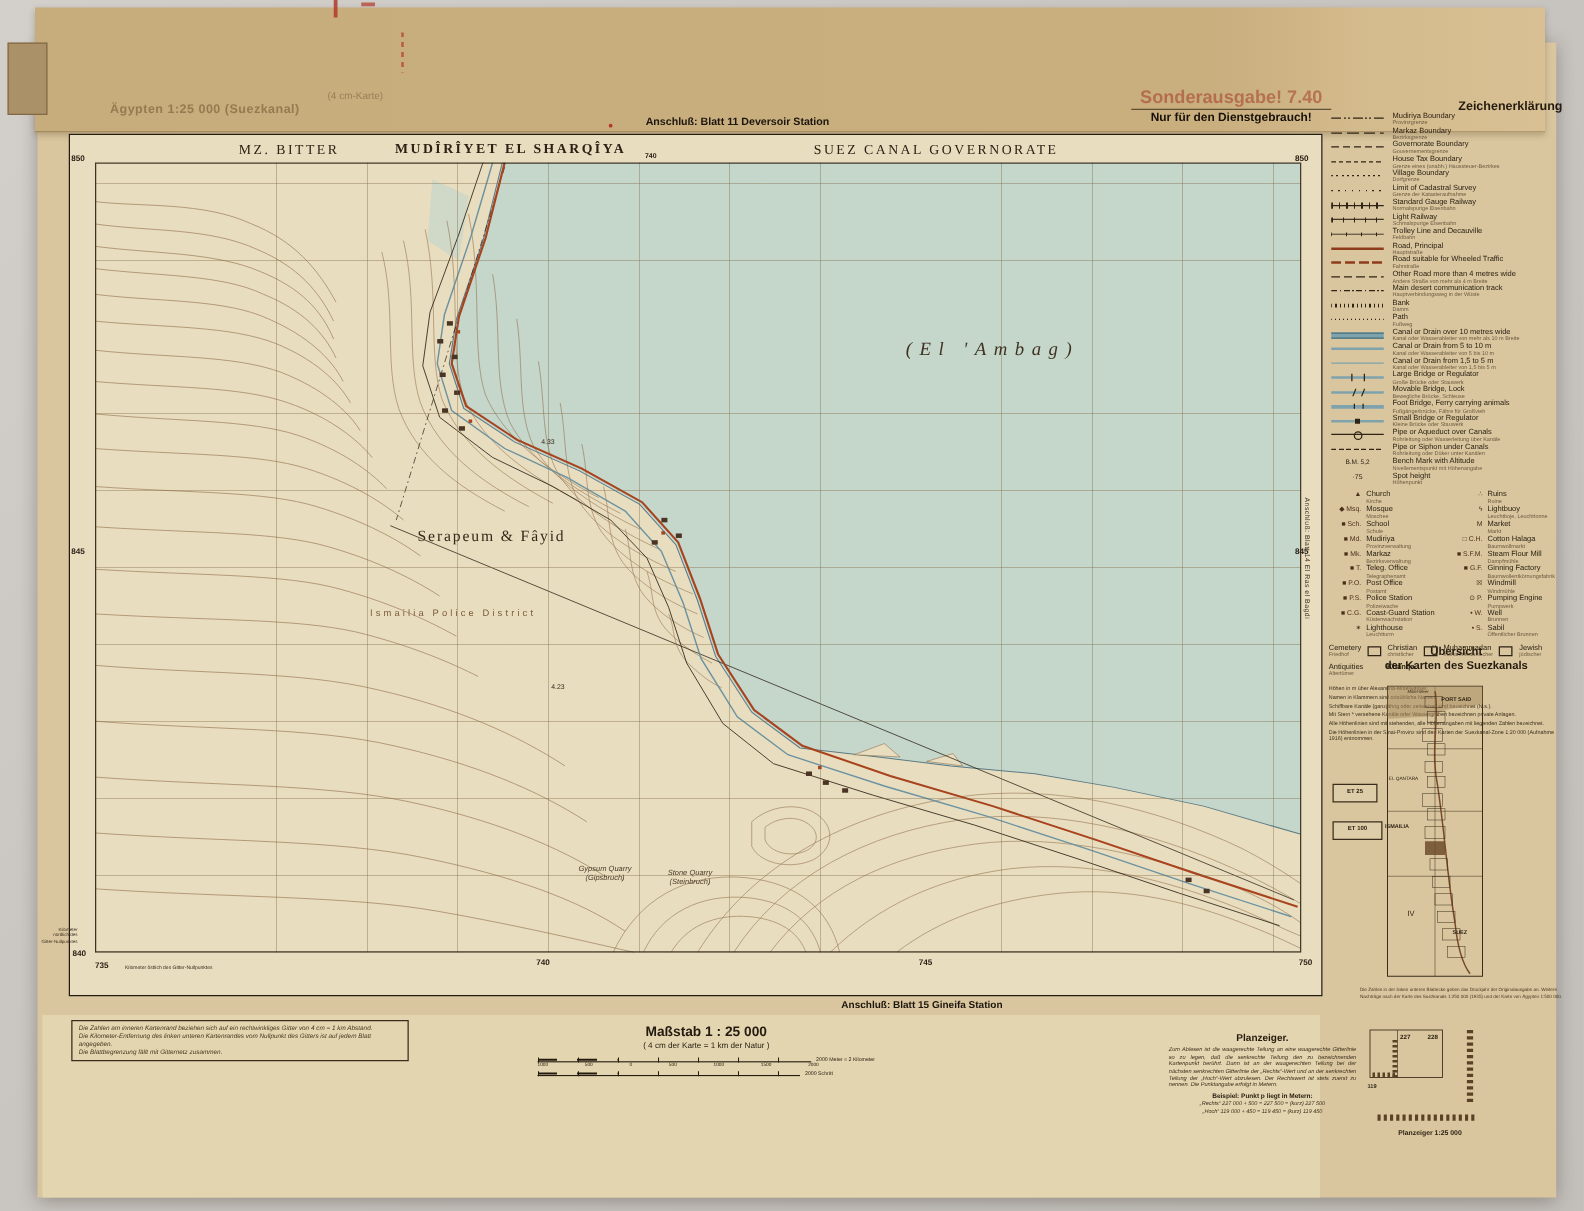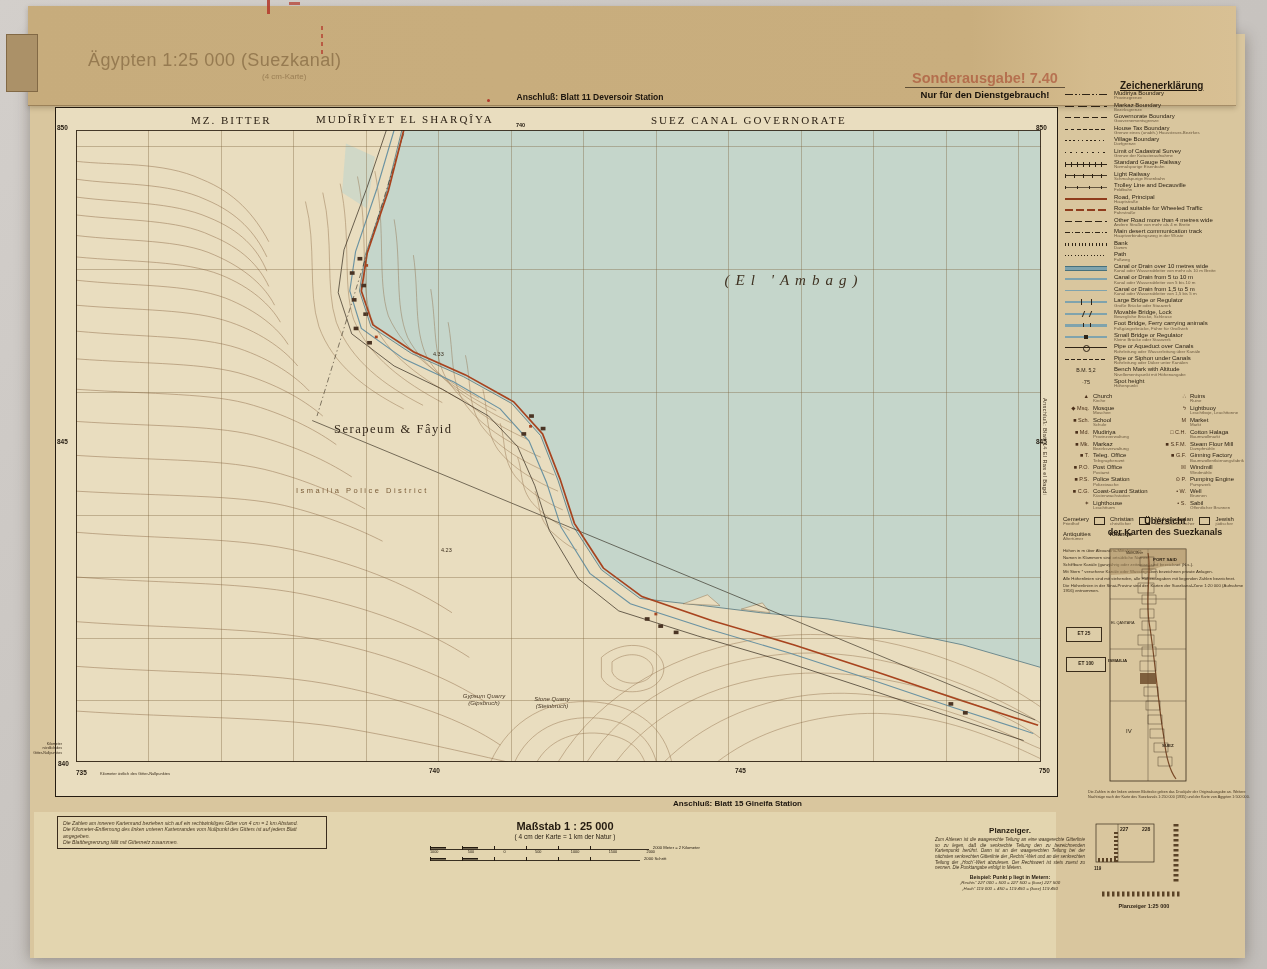--- a/index.html
+++ b/index.html
@@ -10,29 +10,29 @@
   
   .sheet{position:absolute;left:30px;top:34px;width:1215px;height:924px;
          background:#d9c69e;box-shadow:0 2px 14px rgba(40,30,15,.35);}
   .sheet-bottom{position:absolute;left:34px;top:812px;width:1022px;height:146px;background:#e3d5af;}
   .overlay-band{position:absolute;left:28px;top:6px;width:1208px;height:99px;
          background:linear-gradient(90deg,#c7ac7c 0%,#c9ae7e 78%,#d4bb8d 88%,#d8c094 100%);
          border-bottom:1px solid rgba(90,66,34,.4);box-shadow:0 2px 5px rgba(60,44,20,.25);}
   .corner-card{position:absolute;left:6px;top:34px;width:30px;height:56px;background:#ab9168;
          border:1px solid rgba(90,66,34,.5);}
   
-  .series-title{left:88px;top:50px;font-size:18px;font-weight:normal;color:rgba(110,82,45,.55);letter-spacing:.4px;}
+  .series-title{left:88px;top:82px;font-size:10px;font-weight:bold;color:rgba(110,82,45,.55);letter-spacing:.4px;}
   .series-note{left:262px;top:72px;font-size:8px;color:rgba(110,82,45,.5);}
   .sheet-title{left:380px;top:58px;width:420px;text-align:center;font-size:22px;font-weight:bold;
          color:rgba(105,80,48,.5);letter-spacing:1px;}
   .adjoin-top{left:380px;top:92px;width:420px;text-align:center;font-size:8.5px;font-weight:bold;color:#1d160e;}
   .edition{left:905px;top:70px;width:160px;text-align:center;font-size:14.5px;font-weight:bold;
          color:rgba(163,58,36,.55);border-bottom:1.2px solid rgba(40,28,14,.65);padding-bottom:1px;}
   .restriction{left:905px;top:89px;width:160px;text-align:center;font-size:9.5px;font-weight:bold;color:#17110a;}
-  .legend-title{left:1120px;top:80px;width:130px;text-align:left;font-size:10px;font-weight:bold;color:#241b10;text-decoration:underline;}
+  .legend-title{left:1120px;top:80px;width:130px;text-align:right;font-size:10px;font-weight:bold;color:#241b10;}
   .redmark1{left:267px;top:0;width:3px;height:14px;background:#b3372a;opacity:.85;}
   .redmark2{left:289px;top:2px;width:11px;height:3px;background:#b3372a;opacity:.7;}
   .redmark3{left:321px;top:26px;width:2px;height:32px;background:repeating-linear-gradient(#b3372a 0 4px,transparent 4px 8px);opacity:.7;}
   .reddot{left:487px;top:99px;width:3px;height:3px;background:#b3372a;border-radius:50%;}
   
   .map-panel{position:absolute;left:55px;top:107px;width:1001px;height:688px;
          background:#e9decf;background:#e9ddbf;border:1.6px solid #241b10;}
   .neatline{position:absolute;left:20px;top:22px;right:16px;bottom:34px;border:.7px solid rgba(40,28,14,.85);}
   .mapsvg{position:absolute;left:20px;top:22px;right:16px;bottom:34px;width:965px;height:632px;}
   .gridlayer{position:absolute;left:20px;top:22px;right:16px;bottom:34px;pointer-events:none;
@@ -239,21 +239,21 @@
         <rect x="300" y="150" width="3" height="3"></rect>
           <rect x="310" y="230" width="3" height="3"></rect>
         <rect x="470" y="330" width="3" height="3"></rect>
           <rect x="600" y="540" width="3" height="3"></rect>
       </g>
     </svg>
     <div class="gridlayer"></div>
     <div class="neatline"></div>
 
     <div class="abs admin" style="left:135px;top:6px;">MZ. BITTER</div>
-    <div class="abs admin" style="left:260px;top:5px;">MUDÎRÎYET EL SHARQÎYA</div>
+    <div class="abs admin" style="left:260px;top:5px;font-weight:bold;">MUDÎRÎYET EL SHARQÎYA</div>
     <div class="abs admin" style="left:595px;top:6px;">SUEZ CANAL GOVERNORATE</div>
     <div class="abs gridnum" style="left:460px;top:14px;font-size:5.5px;">740</div>
     <div class="abs lake-sub" style="left:608px;top:164px;width:260px;">(El 'Ambag)</div>
     <div class="abs place-serif" style="left:278px;top:314px;">Serapeum &amp; Fâyid</div>
     <div class="abs place-district" style="left:240px;top:378px;">Ismailia Police District</div>
     <div class="abs quarry" style="left:398px;top:585px;width:60px;">
       <div>Gypsum Quarry</div>
       <div>(Gipsbruch)</div>
     </div>
     <div class="abs quarry" style="left:466px;top:588px;width:60px;">

